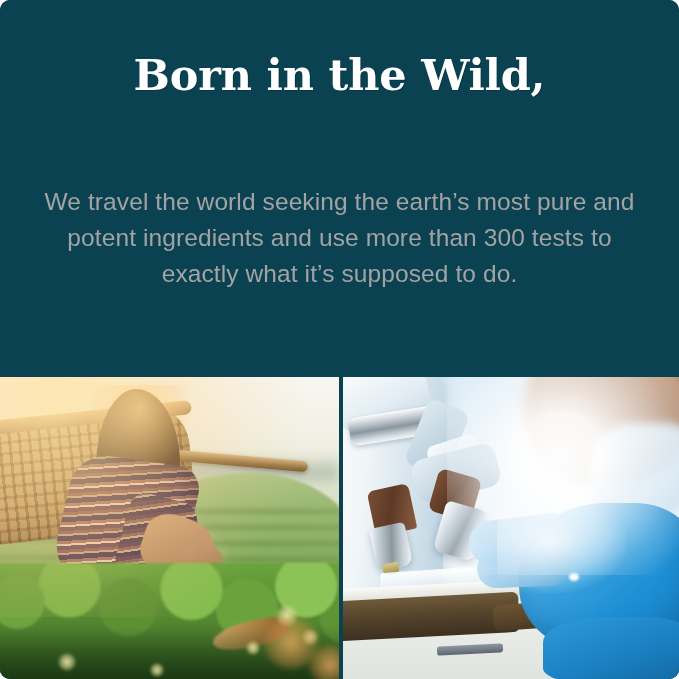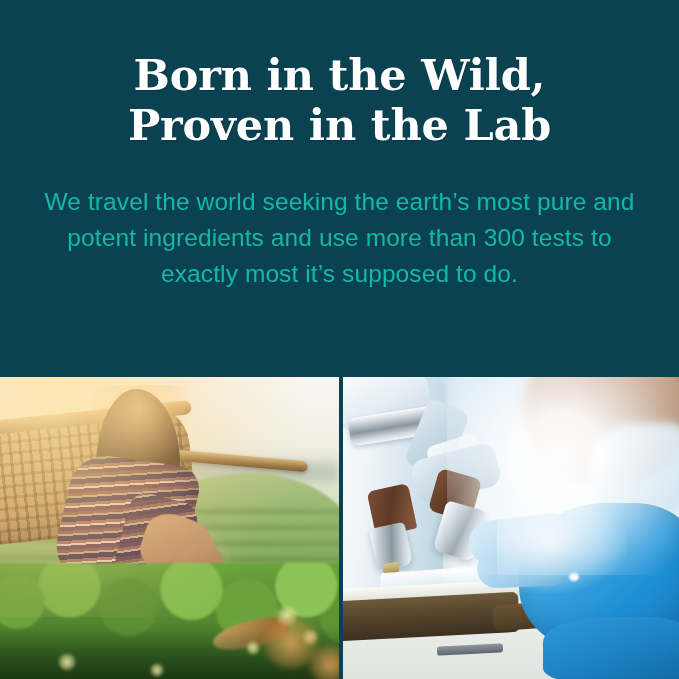--- a/index.html
+++ b/index.html
@@ -7,20 +7,21 @@
     padding: 0;
     background: #ffffff;
   }
   #banner {
     position: relative;
     width: 679px;
     height: 679px;
     overflow: hidden;
     background: #0a4252;
     font-family: "Liberation Sans", sans-serif;
+    border-radius: 10px;
     -webkit-font-smoothing: antialiased;
   }
 
   
   #text-panel {
     position: absolute;
     left: 0; top: 0;
     width: 679px;
     height: 377px;
     background: #0a4252;
@@ -47,21 +48,21 @@
     position: absolute;
     left: 0;
     top: 184px;
     width: 679px;
     text-align: center;
     font-family: "Liberation Sans", sans-serif;
     font-weight: 300;
     font-size: 24.5px;
     line-height: 36px;
     letter-spacing: 0.1px;
-    color: #14b8a6;
+    color: #a3a3a3;
   }
   #body-copy .bd-line { display: block; white-space: nowrap; }
 
   
   #photo-strip {
     position: absolute;
     left: 0;
     top: 377px;
     width: 679px;
     height: 302px;
@@ -430,27 +431,26 @@
 </style>
 </head>
 <body>
 
 <div id="banner">
 
   <div id="text-panel">
 
     <div id="headline">
       <span class="hl-line">Born in the Wild,</span>
-      <span class="hl-line">Proven in the Lab</span>
     </div>
 
     <div id="body-copy">
       <span class="bd-line">We travel the world seeking the earth’s most pure and</span>
       <span class="bd-line">potent ingredients and use more than 300 tests to</span>
-      <span class="bd-line">exactly most it’s supposed to do.</span>
+      <span class="bd-line">exactly what it’s supposed to do.</span>
     </div>
 
   </div>
 
   <div id="photo-strip">
 
     <div class="photo soft" id="photo-field">
       <div class="layer pf-sky"></div>
       <div class="layer pf-haze"></div>
       <div class="layer pf-hill"></div>

